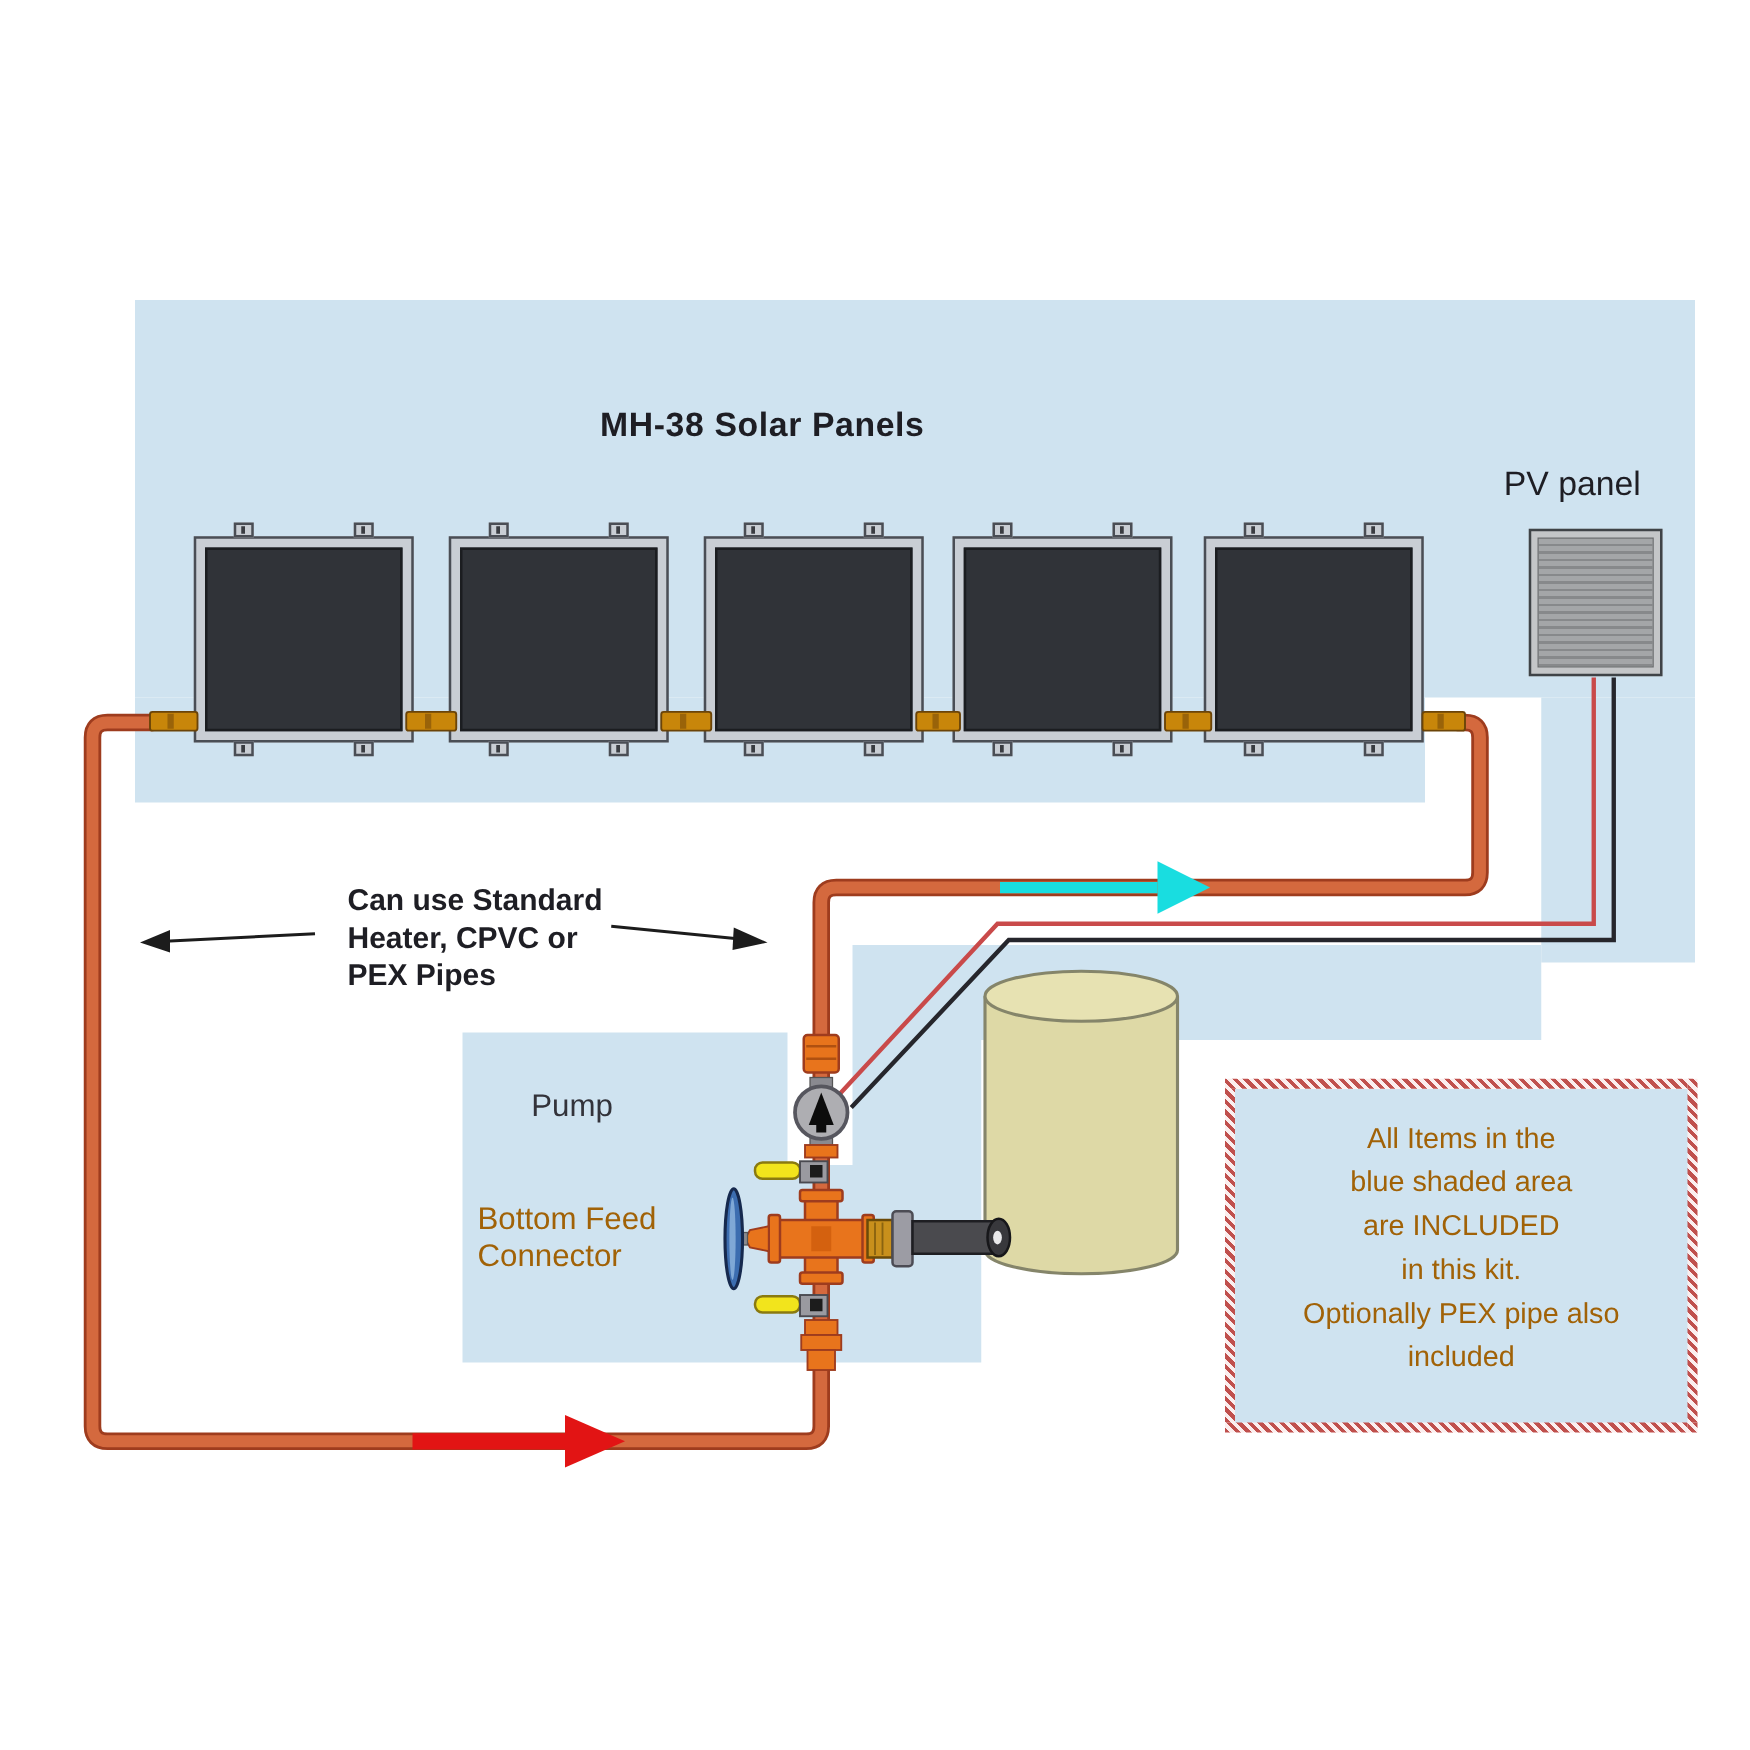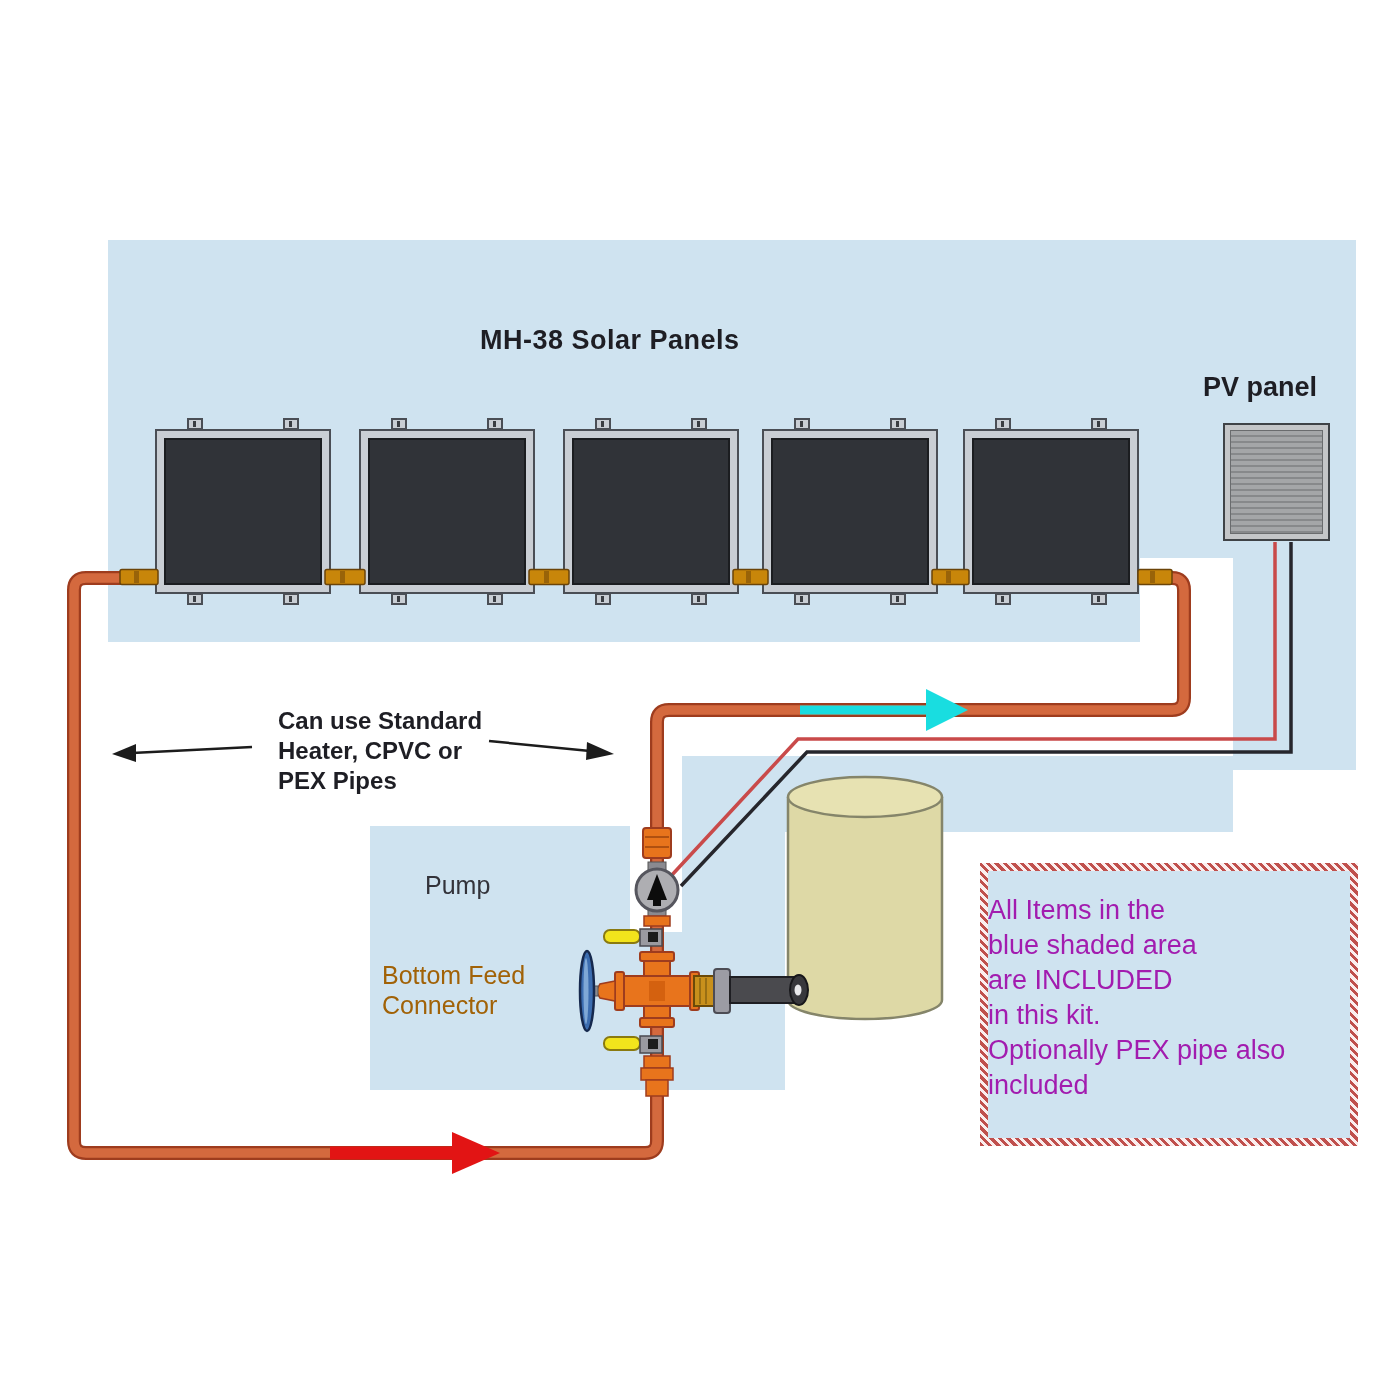--- a/index.html
+++ b/index.html
@@ -27,32 +27,32 @@
   
   #pv-panel{position:absolute;left:1223px;top:423px;width:107px;height:118px;z-index:2;
             background:#c4c6c8;border:2px solid #3f4347;box-sizing:border-box;}
   #pv-panel .stripes{position:absolute;left:5px;right:5px;top:5px;bottom:5px;
             background:repeating-linear-gradient(180deg,#a4a6a8 0 4px,#87898b 4px 6px);border:1px solid #6a6c6e;}
 
   svg#overlay{position:absolute;left:0;top:0;z-index:3;}
 
   .label{position:absolute;z-index:5;color:#1e1e24;white-space:pre-line;}
   #title-label {left:480px;top:325px;width:264px;font-size:27px;font-weight:bold;letter-spacing:.5px;}
-  #pv-label    {left:1203px;top:372px;width:155px;font-size:27px;font-weight:bold;}
+  #pv-label    {left:1203px;top:372px;width:155px;font-size:27px;font-weight:normal;}
   #pipes-note  {left:278px;top:706px;width:248px;font-size:24px;font-weight:bold;line-height:30px;}
   #pump-label  {left:425px;top:871px;width:110px;font-size:25px;color:#33333a;}
   #bottomfeed-label{left:382px;top:960px;width:166px;font-size:25px;line-height:30px;color:#a16207;}
   #heater-label{left:788px;top:839px;width:154px;font-size:28px;font-weight:bold;line-height:37px;color:#141414;z-index:5;}
 
   #info-box{position:absolute;left:980px;top:863px;width:378px;height:283px;z-index:4;box-sizing:border-box;
             border:8px solid var(--info_border,#c0504d);
             border-image:repeating-linear-gradient(45deg,var(--info_border,#c0504d) 0 3px,#fbeeee 3px 6px) 8;
             background:var(--shaded_area,#cfe3f0);background-clip:padding-box;}
-  #info-text{position:absolute;left:0;right:0;top:22px;font-size:27px;line-height:35px;color:#a21caf;
-             text-align:left;white-space:pre-line;}
+  #info-text{position:absolute;left:0;right:0;top:22px;font-size:23px;line-height:35px;color:#a16207;
+             text-align:center;white-space:pre-line;}
 </style>
 </head>
 <body>
 
 <div id="stage">
 
   <div class="blue" id="blue-top"></div>
   <div class="blue" id="blue-left"></div>
   <div class="blue" id="blue-right"></div>
   <div class="blue" id="blue-mid"></div>

